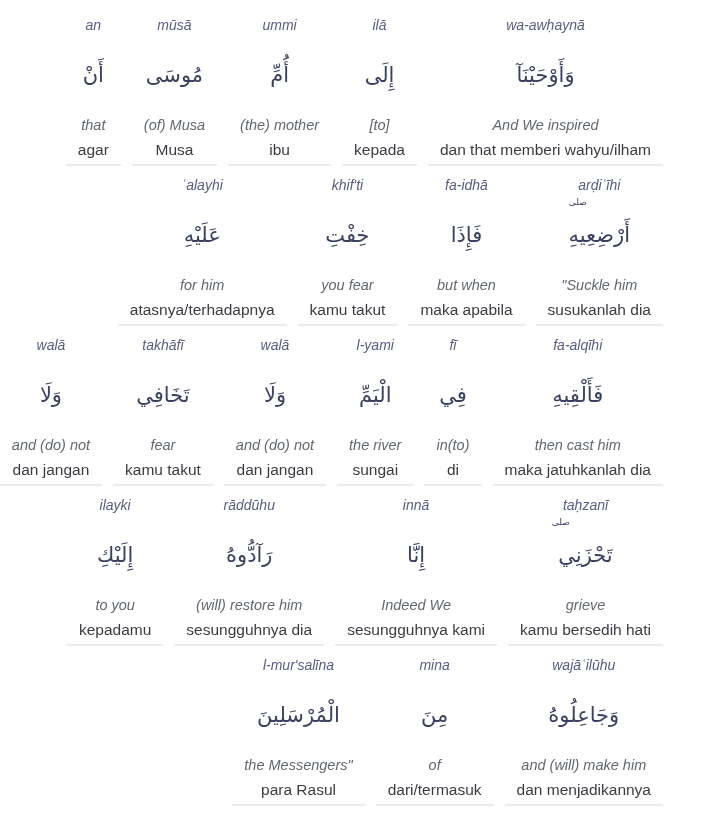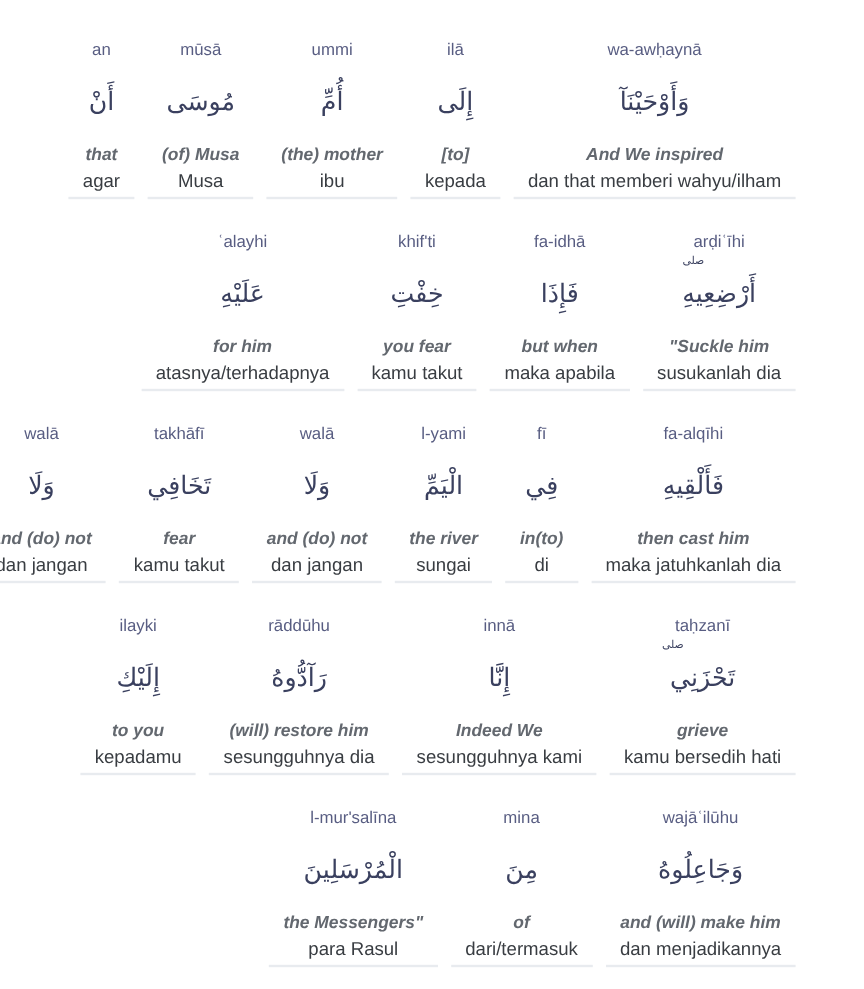--- a/index.html
+++ b/index.html
@@ -30,25 +30,26 @@
   }
   .word{
     display:flex;
     flex-direction:column;
     align-items:center;
     padding:0 12px;
     border-bottom:2px solid var(--c-underline);
     cursor:pointer;
   }
   .tr{
-    margin-top:24px;
+    margin-top:8px;
     height:22px;line-height:22px;
     font-size:14px;
     color:var(--c-translit);
     white-space:nowrap;
+    font-style:italic;
   }
   .ar-zone{
     position:relative;
     height:78px;
     width:100%;
     display:flex;align-items:center;justify-content:center;
     direction:rtl;
   }
   .ar{
     font-family:"DejaVu Sans",sans-serif;
@@ -64,21 +65,20 @@
     font-family:"DejaVu Sans",sans-serif;
     font-size:9px;
     color:var(--c-arabic);
   }
   .en{
     height:24px;line-height:22px;
     font-size:14.5px;
     font-style:italic;
     color:var(--c-english);
     white-space:nowrap;
-    font-weight:bold;
   }
   .id{
     height:26px;line-height:24px;
     font-size:15.5px;
     color:var(--c-indo);
     white-space:nowrap;
   }
 </style>
 </head>
 <body>

